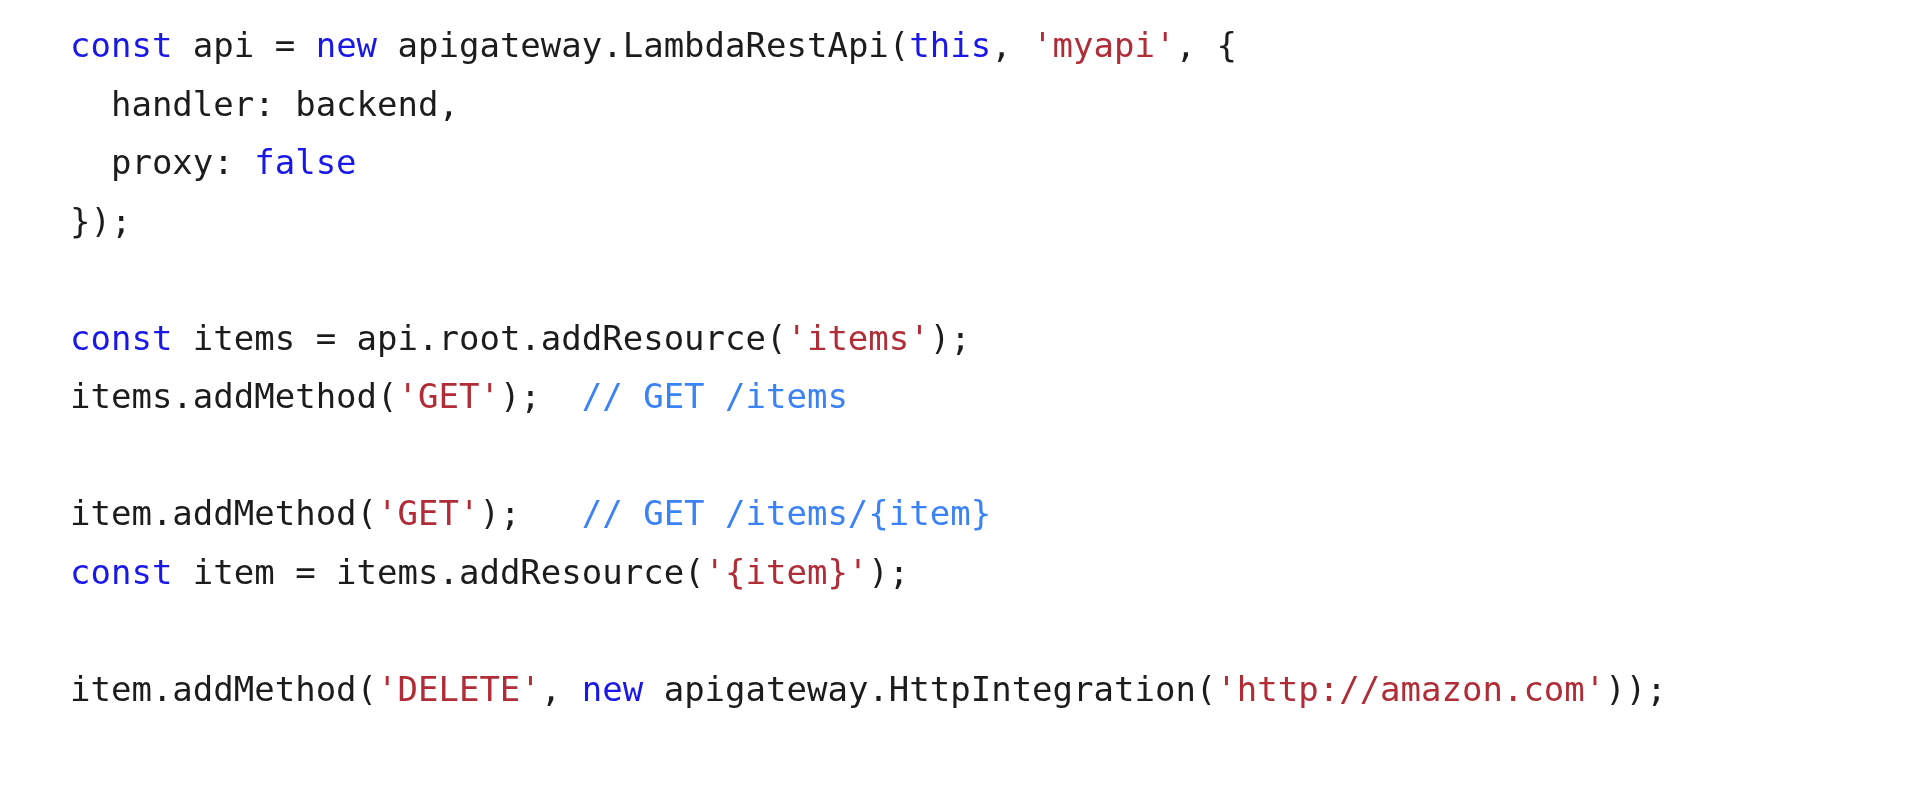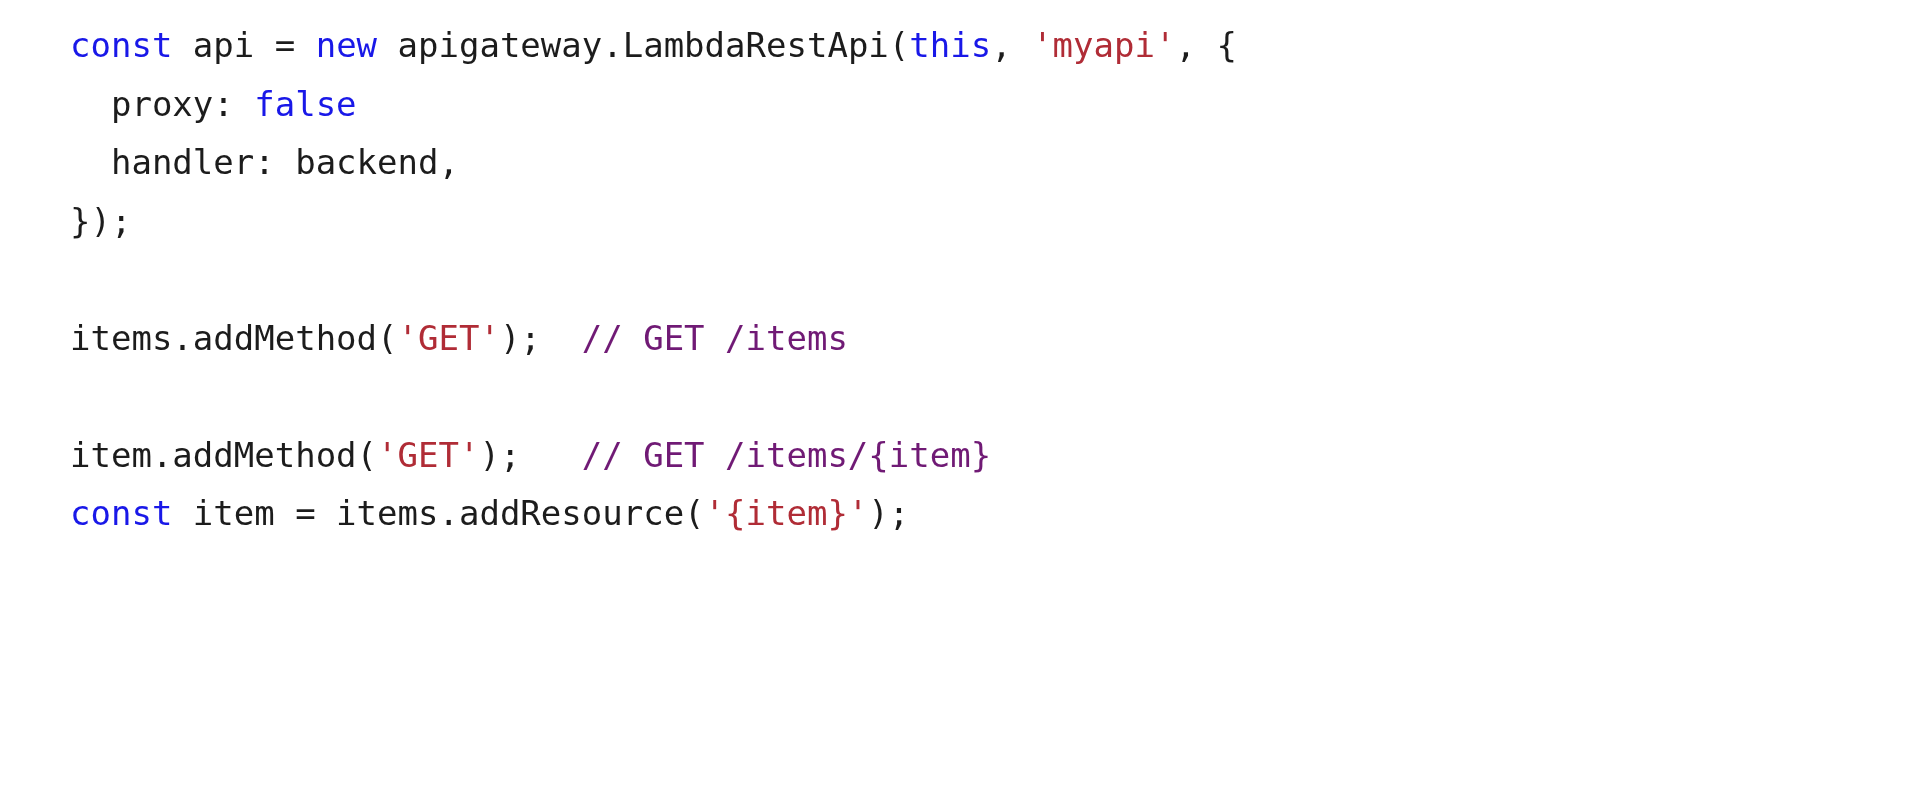--- a/index.html
+++ b/index.html
@@ -29,29 +29,31 @@
     color: #1c1c1c;
     letter-spacing: 0px;
     height: 58.5px;
   }
   .code-line.blank {
     color: transparent;
   }
   .tok-plain    { color: #1c1c1c; }
   .tok-keyword  { color: #1918e8; }
   .tok-string   { color: #b02c36; }
-  .tok-comment  { color: #701a75; }
+  .tok-comment  { color: #3b82f6; }
 </style>
 </head>
 <body>
 
 <div id="code-block">
     <div class="code-line"><span class="tok-keyword">const</span><span class="tok-plain"> api = </span><span class="tok-keyword">new</span><span class="tok-plain"> apigateway.LambdaRestApi(</span><span class="tok-keyword">this</span><span class="tok-plain">, </span><span class="tok-string">'myapi'</span><span class="tok-plain">, {</span></div>
+    <div class="code-line"><span class="tok-plain">  handler: backend,</span></div>
     <div class="code-line"><span class="tok-plain">  proxy: </span><span class="tok-keyword">false</span></div>
-    <div class="code-line"><span class="tok-plain">  handler: backend,</span></div>
     <div class="code-line"><span class="tok-plain">});</span></div>
     <div class="code-line blank"><span class="tok-plain"> </span></div>
+    <div class="code-line"><span class="tok-keyword">const</span><span class="tok-plain"> items = api.root.addResource(</span><span class="tok-string">'items'</span><span class="tok-plain">);</span></div>
     <div class="code-line"><span class="tok-plain">items.addMethod(</span><span class="tok-string">'GET'</span><span class="tok-plain">);  </span><span class="tok-comment">// GET /items</span></div>
     <div class="code-line blank"><span class="tok-plain"> </span></div>
     <div class="code-line"><span class="tok-plain">item.addMethod(</span><span class="tok-string">'GET'</span><span class="tok-plain">);   </span><span class="tok-comment">// GET /items/{item}</span></div>
     <div class="code-line"><span class="tok-keyword">const</span><span class="tok-plain"> item = items.addResource(</span><span class="tok-string">'{item}'</span><span class="tok-plain">);</span></div>
     <div class="code-line blank"><span class="tok-plain"> </span></div>
+    <div class="code-line"><span class="tok-plain">item.addMethod(</span><span class="tok-string">'DELETE'</span><span class="tok-plain">, </span><span class="tok-keyword">new</span><span class="tok-plain"> apigateway.HttpIntegration(</span><span class="tok-string">'http://amazon.com'</span><span class="tok-plain">));</span></div>
   </div>
 
 </body></html>

